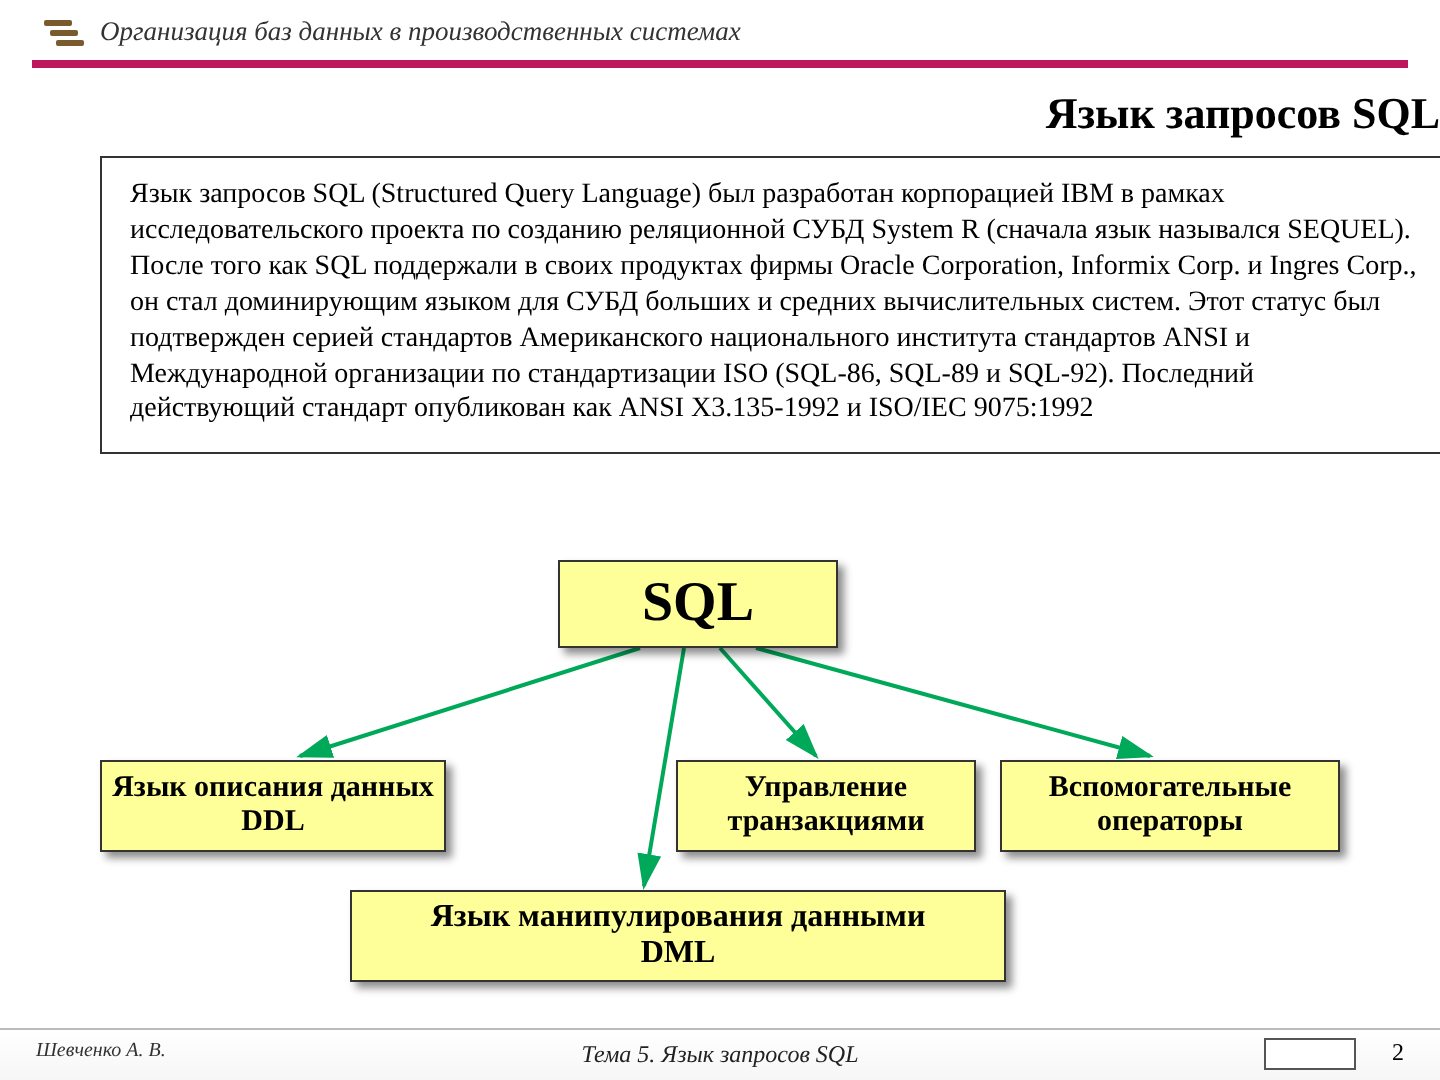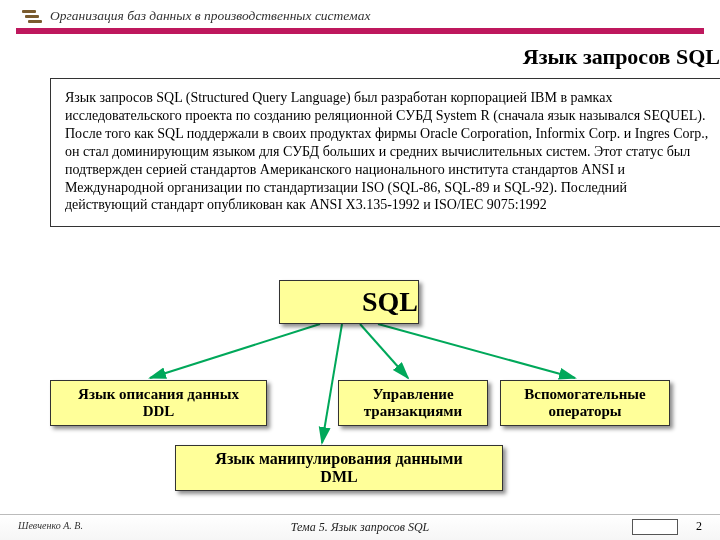--- a/index.html
+++ b/index.html
@@ -1,27 +1,27 @@
 <!DOCTYPE html>
 <html><head>
 <meta charset="utf-8">
 <style>
   * { box-sizing: border-box; margin: 0; padding: 0; }
   html, body { width: 720px; height: 540px; font-family: "Times New Roman", serif; background: #fff; color: #000; }
   .slide { width: 720px; height: 540px; position: relative; }
-  .header { position: absolute; top: 6px; left: 16px; right: 16px; height: 28px; border-bottom: 6px solid #be185d; }
+  .header { position: absolute; top: 6px; left: 16px; right: 16px; height: 28px; border-bottom: 4px solid #be185d; }
   .header-icon { position: absolute; left: 6px; top: 4px; width: 18px; height: 14px; }
   .header-icon .bar { position: absolute; background: #7a5b2e; height: 3px; border-radius: 1px; }
   .header-text { position: absolute; left: 34px; top: 2px; font-style: italic; font-size: 13.5px; color: #333; }
   .title { position: absolute; top: 44px; left: 0; right: 0; text-align: right; font-weight: bold; font-size: 22px; }
   .body-box { position: absolute; top: 78px; left: 22px; width: 676px; border: 1px solid #333; padding: 10px 14px 12px 14px; font-size: 14px; line-height: 1.28; margin-left: 28px; }
   .diagram { position: absolute; top: 280px; left: 0; width: 720px; height: 225px; }
   .node { position: absolute; background: #ffff99; border: 1.5px solid #333; box-shadow: 3px 3px 4px rgba(0,0,0,0.45); text-align: center; display: flex; flex-direction: column; justify-content: center; align-items: center; font-weight: bold; line-height: 1.15; }
-  .node-sql { left: 279px; top: 0; width: 140px; height: 44px; font-size: 28px; align-items: flex-end; }
-  .node-ddl { left: 50px; top: 100px; width: 217px; height: 46px; font-size: 15px; }
+  .node-sql { left: 279px; top: 0; width: 140px; height: 44px; font-size: 28px; }
+  .node-ddl { left: 50px; top: 100px; width: 173px; height: 46px; font-size: 15px; }
   .node-txn { left: 338px; top: 100px; width: 150px; height: 46px; font-size: 15px; }
   .node-aux { left: 500px; top: 100px; width: 170px; height: 46px; font-size: 15px; }
   .node-dml { left: 175px; top: 165px; width: 328px; height: 46px; font-size: 16px; }
   svg.arrows { position: absolute; left: 0; top: 0; width: 720px; height: 225px; pointer-events: none; }
   .footer { position: absolute; bottom: 0; left: 0; width: 720px; height: 26px; background: linear-gradient(#fff,#f6f6f6); border-top: 1px solid #bbb; }
   .footer-left { position: absolute; left: 18px; top: 5px; font-style: italic; font-size: 10px; color: #333; }
   .footer-center { position: absolute; left: 0; right: 0; top: 5px; text-align: center; font-style: italic; font-size: 12px; color: #222; }
   .footer-page { position: absolute; right: 18px; top: 4px; font-size: 12px; color: #000; }
   .footer-box { position: absolute; right: 42px; top: 4px; width: 46px; height: 16px; border: 1px solid #555; background: #fff; }
 </style>

